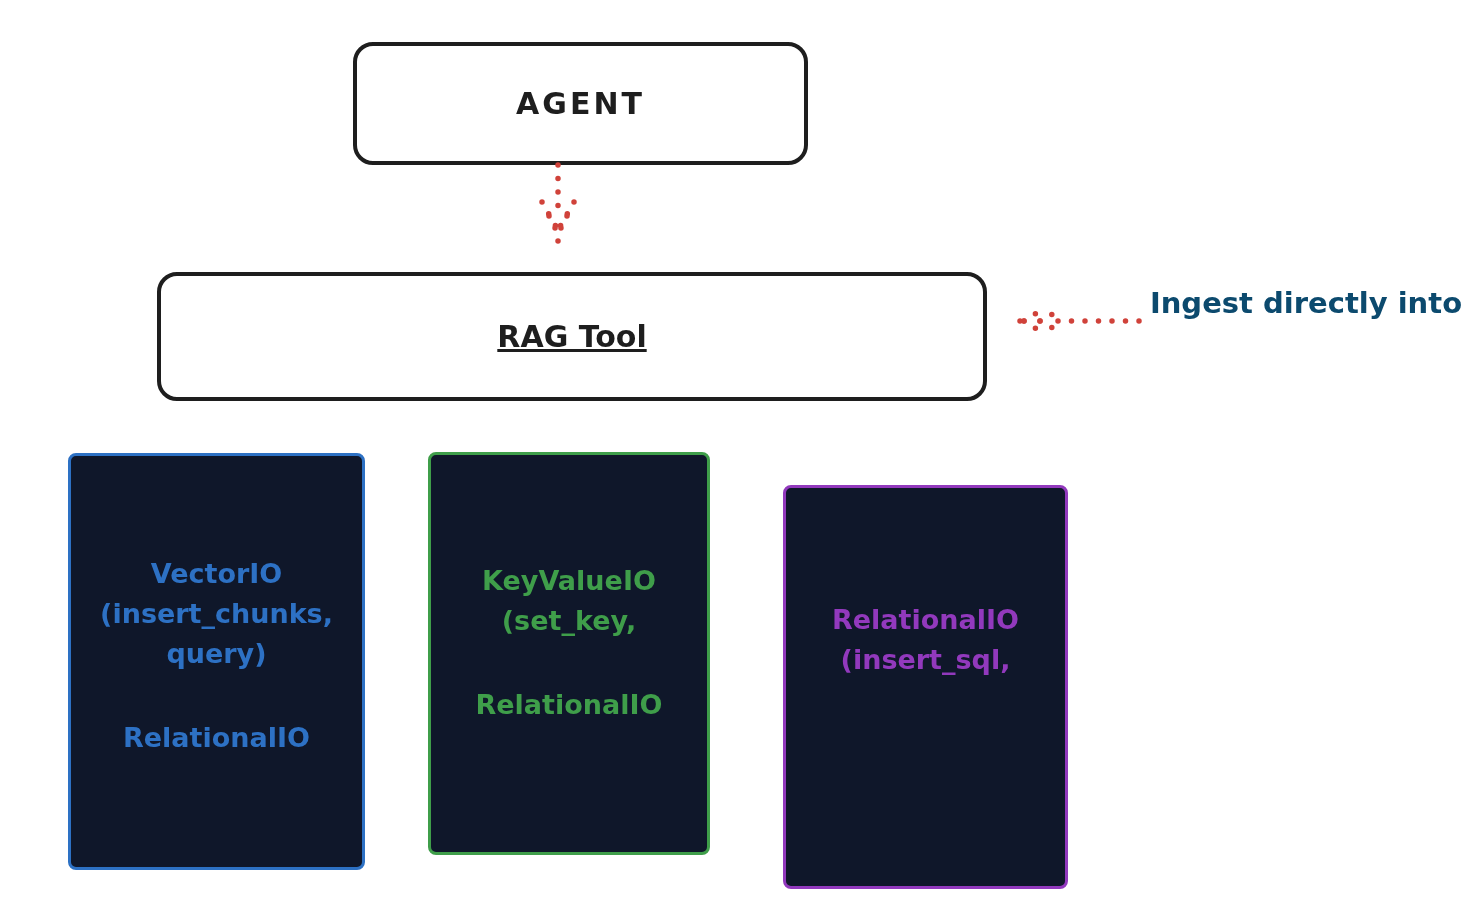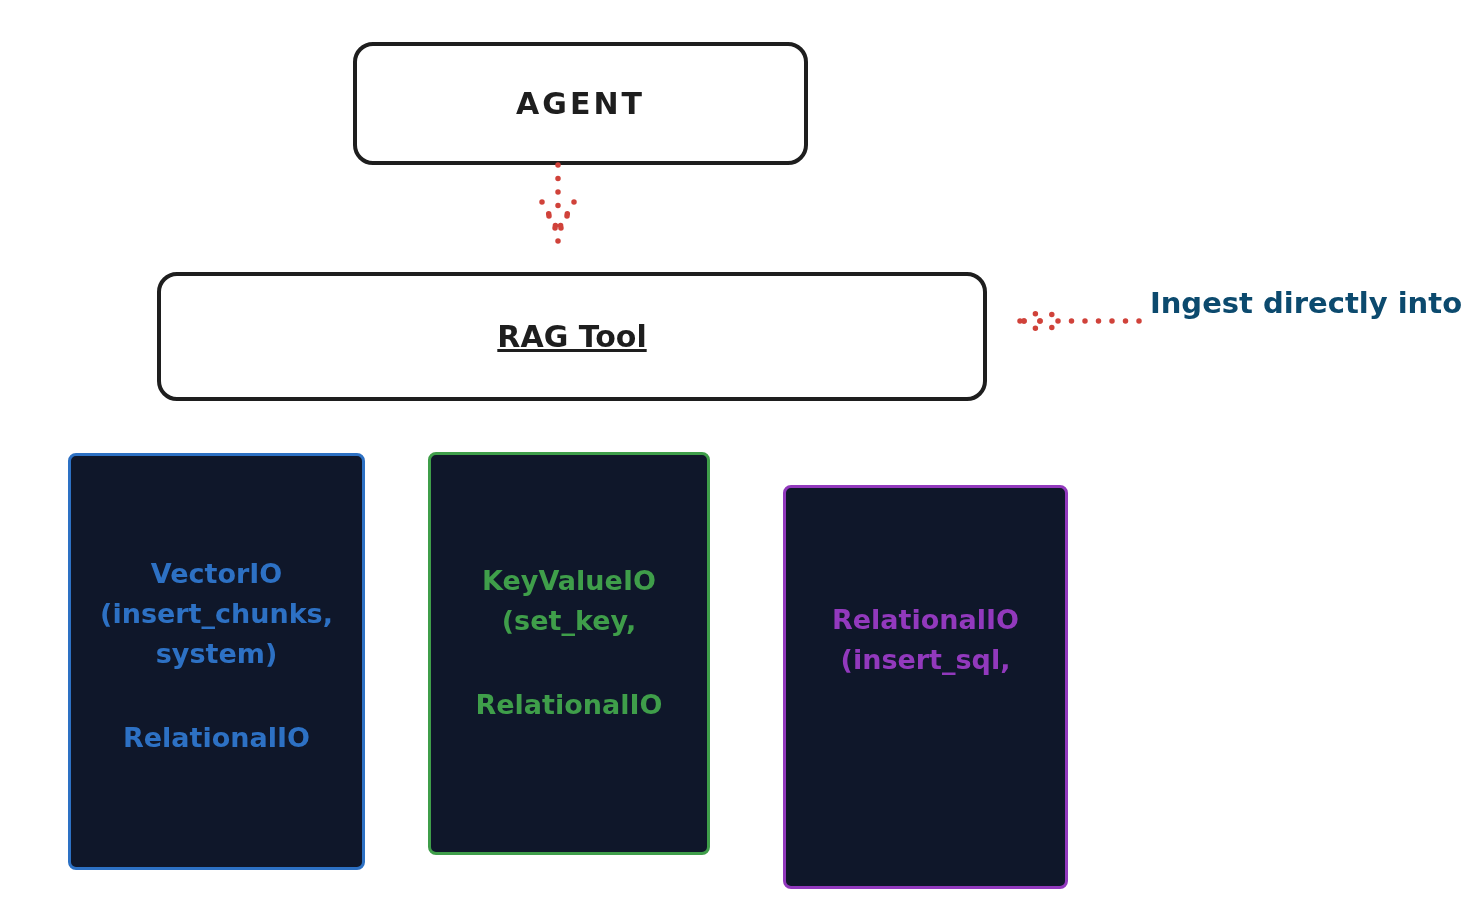--- a/index.html
+++ b/index.html
@@ -101,21 +101,21 @@
     </g>
   </svg>
 
   <div class="annotation">
     <div>Ingest directly into</div>
   </div>
 
   <div class="card card-vector" style="border-color: rgb(45, 113, 196); color: rgb(45, 113, 196);">
     <div class="card-line">VectorIO</div>
     <div class="card-line">(insert_chunks,</div>
-    <div class="card-line">system)</div>
+    <div class="card-line">query)</div>
     <div class="card-footer">RelationalIO</div>
   </div>
 
   <div class="card card-keyvalue" style="border-color: rgb(63, 158, 74); color: rgb(63, 158, 74);">
     <div class="card-line">KeyValueIO</div>
     <div class="card-line">(set_key,</div>
     <div class="card-footer">RelationalIO</div>
   </div>
 
   <div class="card card-relational" style="border-color: rgb(146, 57, 189); color: rgb(146, 57, 189);">

